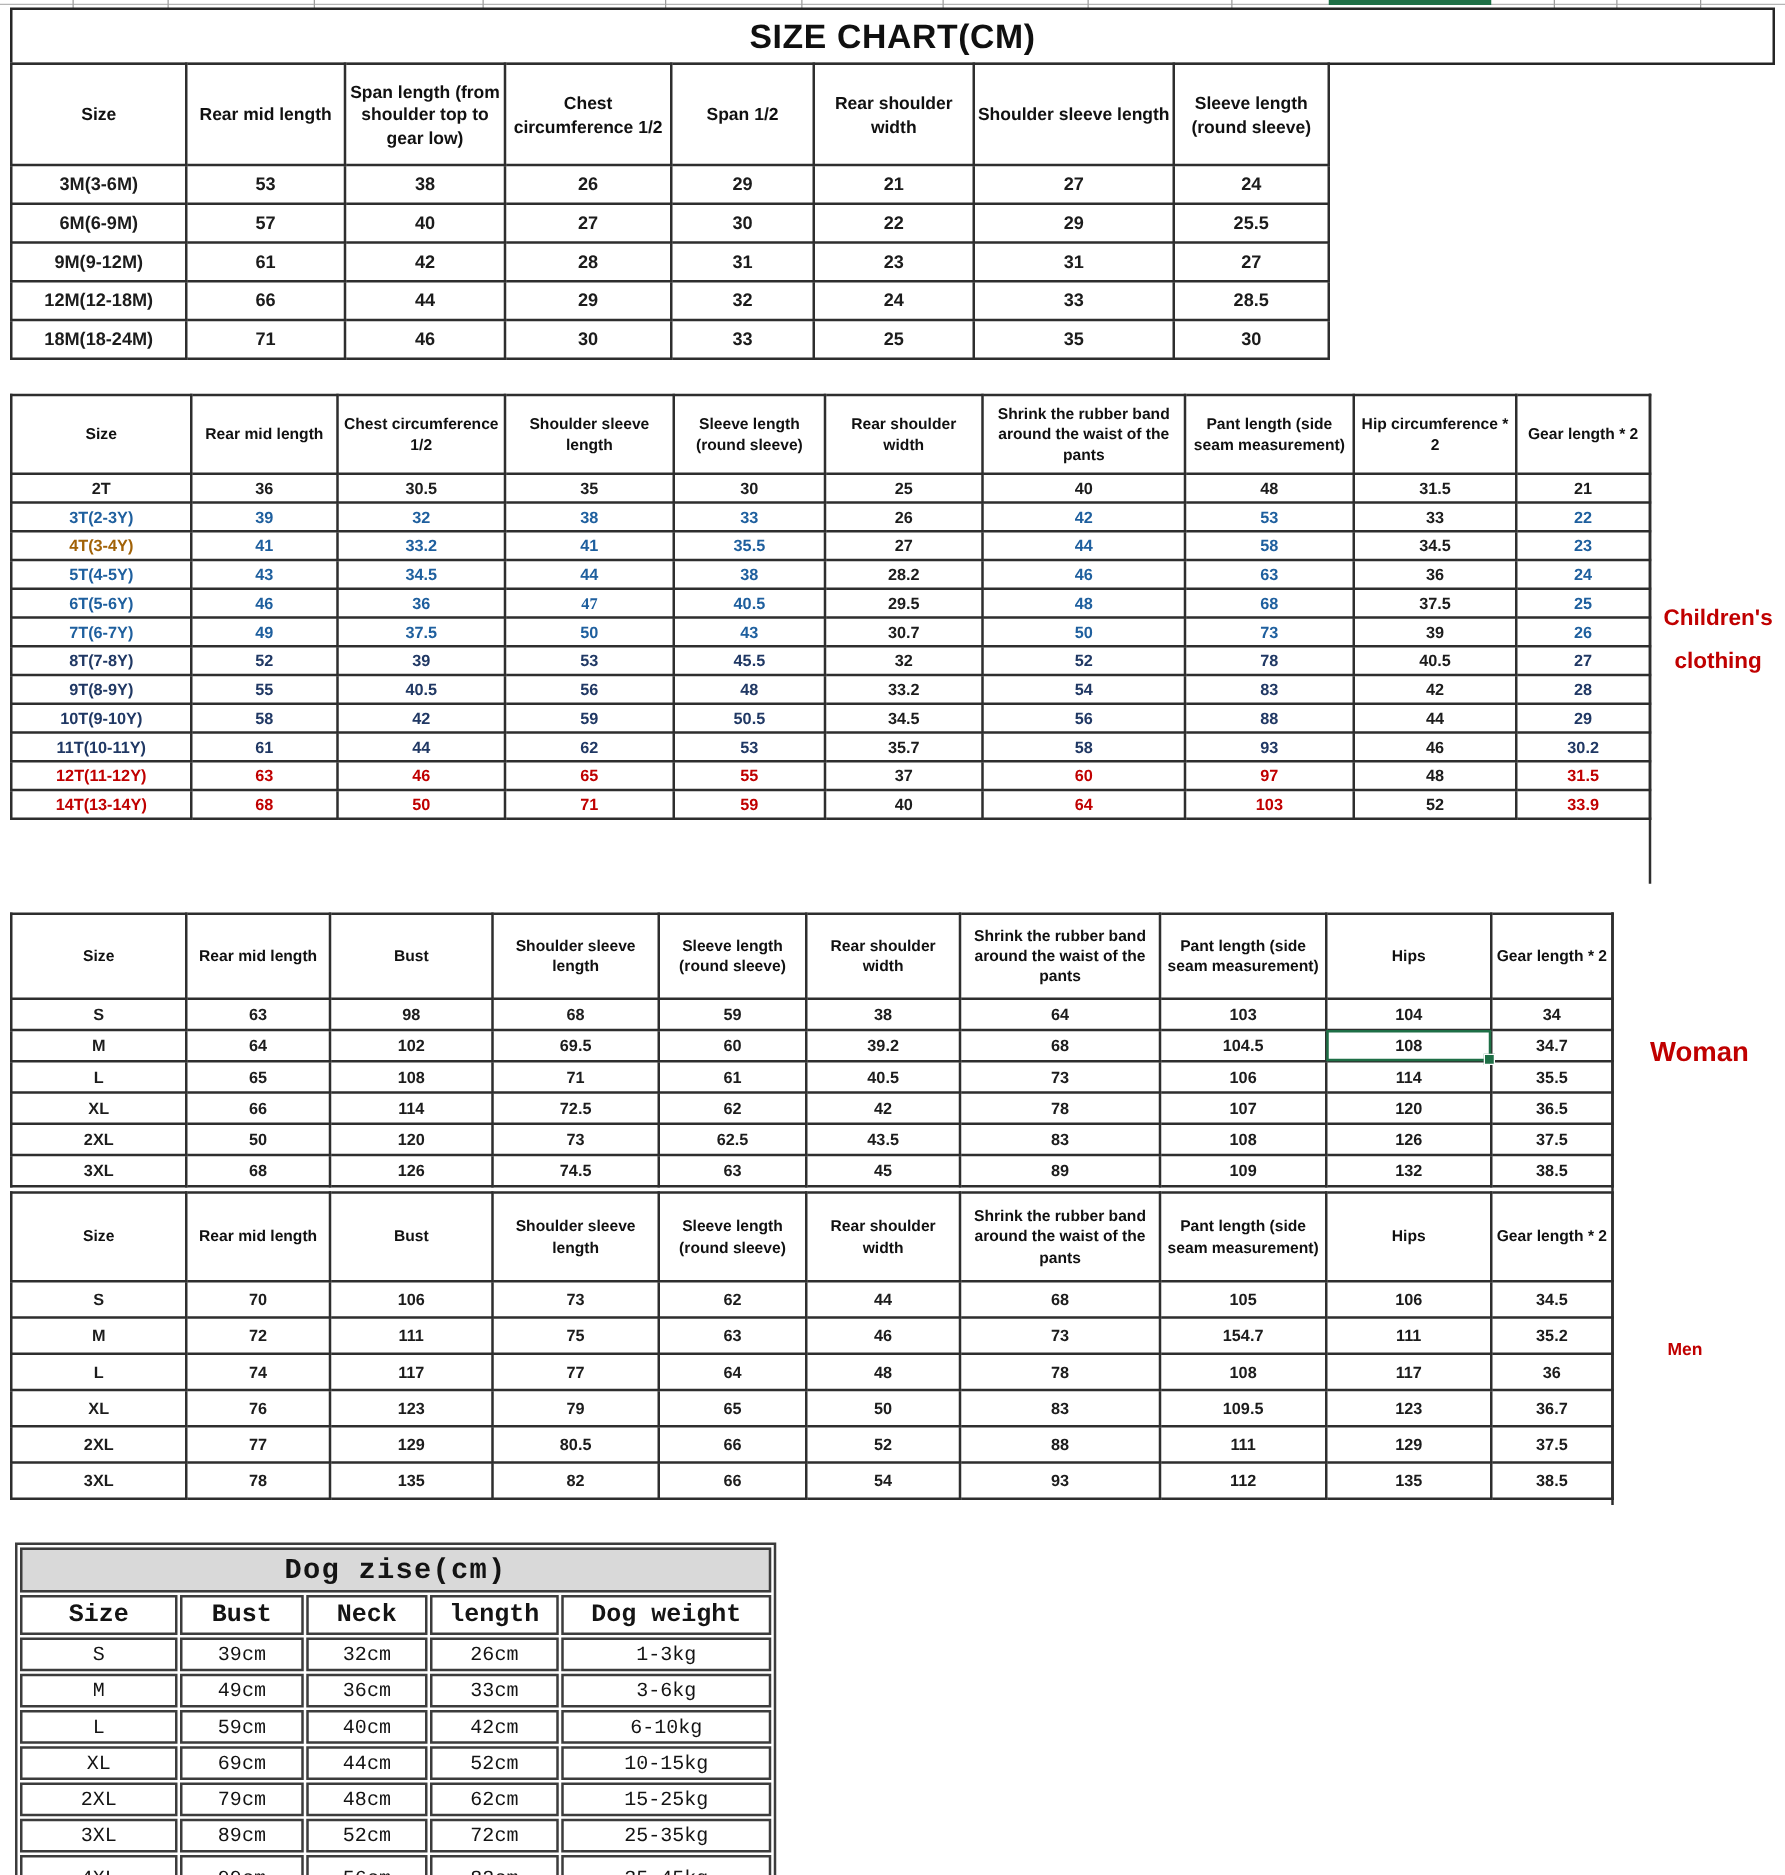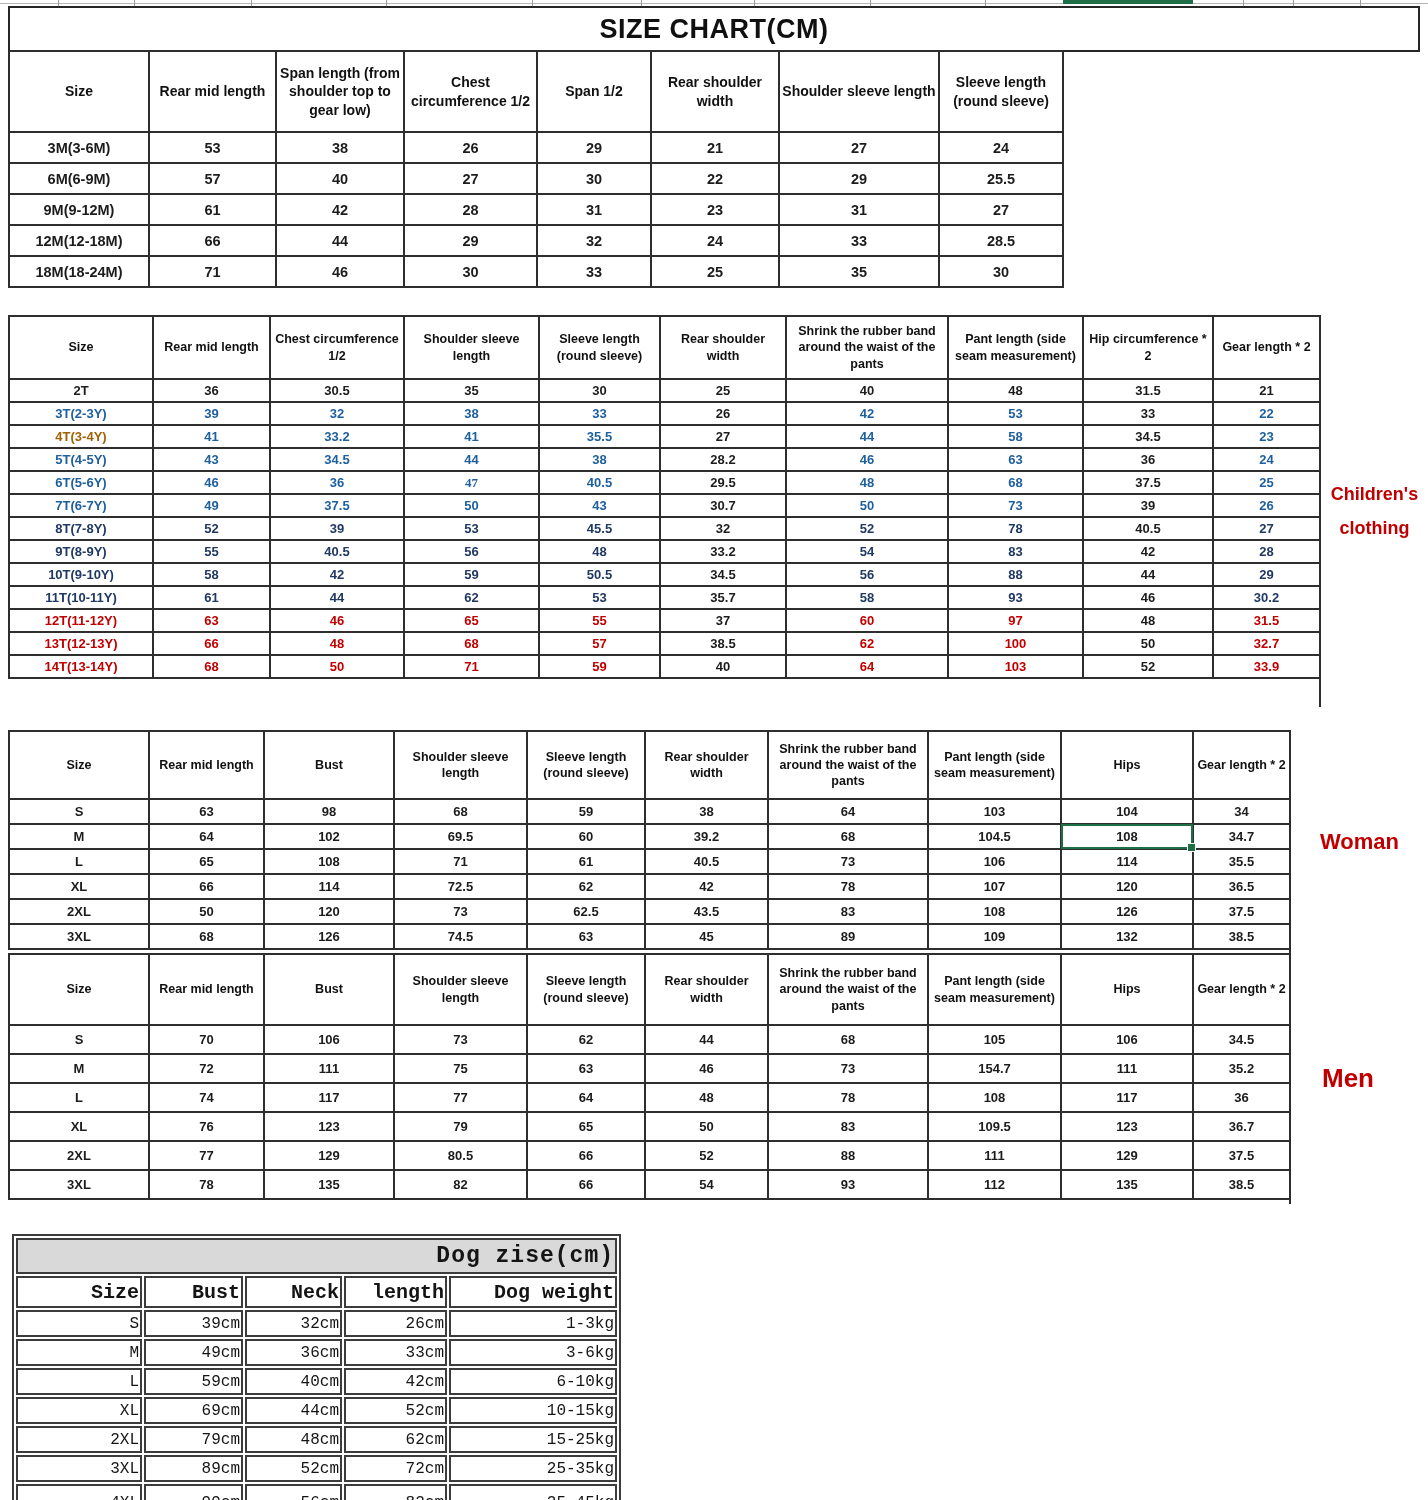--- a/index.html
+++ b/index.html
@@ -42,27 +42,27 @@
   td.selected::after{content:"";position:absolute;right:-4px;bottom:-4px;width:7px;height:7px;
       background:#1e6f46;border:1px solid #fff;}
 
   
   .side-label{position:absolute;display:flex;align-items:center;justify-content:center;
       text-align:center;font-weight:bold;color:#c00000;box-sizing:border-box;}
   .lbl-infants{left:1065px;top:52px;width:360px;height:240px;font-size:22px;}
   .lbl-children{left:1319px;top:315px;width:109px;height:392px;border-left:2px solid #2e2e2e;
       font-size:18px;line-height:1.9;}
   .lbl-woman{left:1289px;top:730px;width:139px;height:223px;border-left:2px solid #2e2e2e;font-size:22px;}
-  .lbl-men{left:1289px;top:953px;width:116px;height:251px;border-left:2px solid #2e2e2e;font-size:26px;}
+  .lbl-men{left:1289px;top:953px;width:116px;height:251px;border-left:2px solid #2e2e2e;font-size:14px;}
 
   
   .dog-wrap{position:absolute;left:12px;top:1234px;border:2px solid #3c3c3c;background:#fff;}
   table.dog{border-collapse:separate;border-spacing:2px;table-layout:fixed;
       font-family:"Liberation Mono",monospace;color:#141414;}
-  .dog th,.dog td{border:2px solid #3c3c3c;text-align:right;vertical-align:middle;}
+  .dog th,.dog td{border:2px solid #3c3c3c;text-align:center;vertical-align:middle;}
   .dog th.dog-title{background:#d9d9d9;font-size:23px;font-weight:bold;height:30px;letter-spacing:1px;}
   .dog thead th{font-size:20px;font-weight:bold;height:26px;}
   .dog td{font-size:16px;height:21px;}
   .dog tbody tr:last-child td{height:32px;}
 </style>
 </head>
 <body>
 
 <div class="sheet">
 
@@ -314,32 +314,20 @@
           <td style="color: rgb(192, 0, 0);">46</td>
           <td style="color: rgb(192, 0, 0);">65</td>
           <td style="color: rgb(192, 0, 0);">55</td>
           <td>37</td>
           <td style="color: rgb(192, 0, 0);">60</td>
           <td style="color: rgb(192, 0, 0);">97</td>
           <td>48</td>
           <td style="color: rgb(192, 0, 0);">31.5</td>
         </tr>
         <tr>
-          <td style="color: rgb(192, 0, 0);">13T(12-13Y)</td>
-          <td style="color: rgb(192, 0, 0);">66</td>
-          <td style="color: rgb(192, 0, 0);">48</td>
-          <td style="color: rgb(192, 0, 0);">68</td>
-          <td style="color: rgb(192, 0, 0);">57</td>
-          <td>38.5</td>
-          <td style="color: rgb(192, 0, 0);">62</td>
-          <td style="color: rgb(192, 0, 0);">100</td>
-          <td>50</td>
-          <td style="color: rgb(192, 0, 0);">32.7</td>
-        </tr>
-        <tr>
           <td style="color: rgb(192, 0, 0);">14T(13-14Y)</td>
           <td style="color: rgb(192, 0, 0);">68</td>
           <td style="color: rgb(192, 0, 0);">50</td>
           <td style="color: rgb(192, 0, 0);">71</td>
           <td style="color: rgb(192, 0, 0);">59</td>
           <td>40</td>
           <td style="color: rgb(192, 0, 0);">64</td>
           <td style="color: rgb(192, 0, 0);">103</td>
           <td>52</td>
           <td style="color: rgb(192, 0, 0);">33.9</td>

